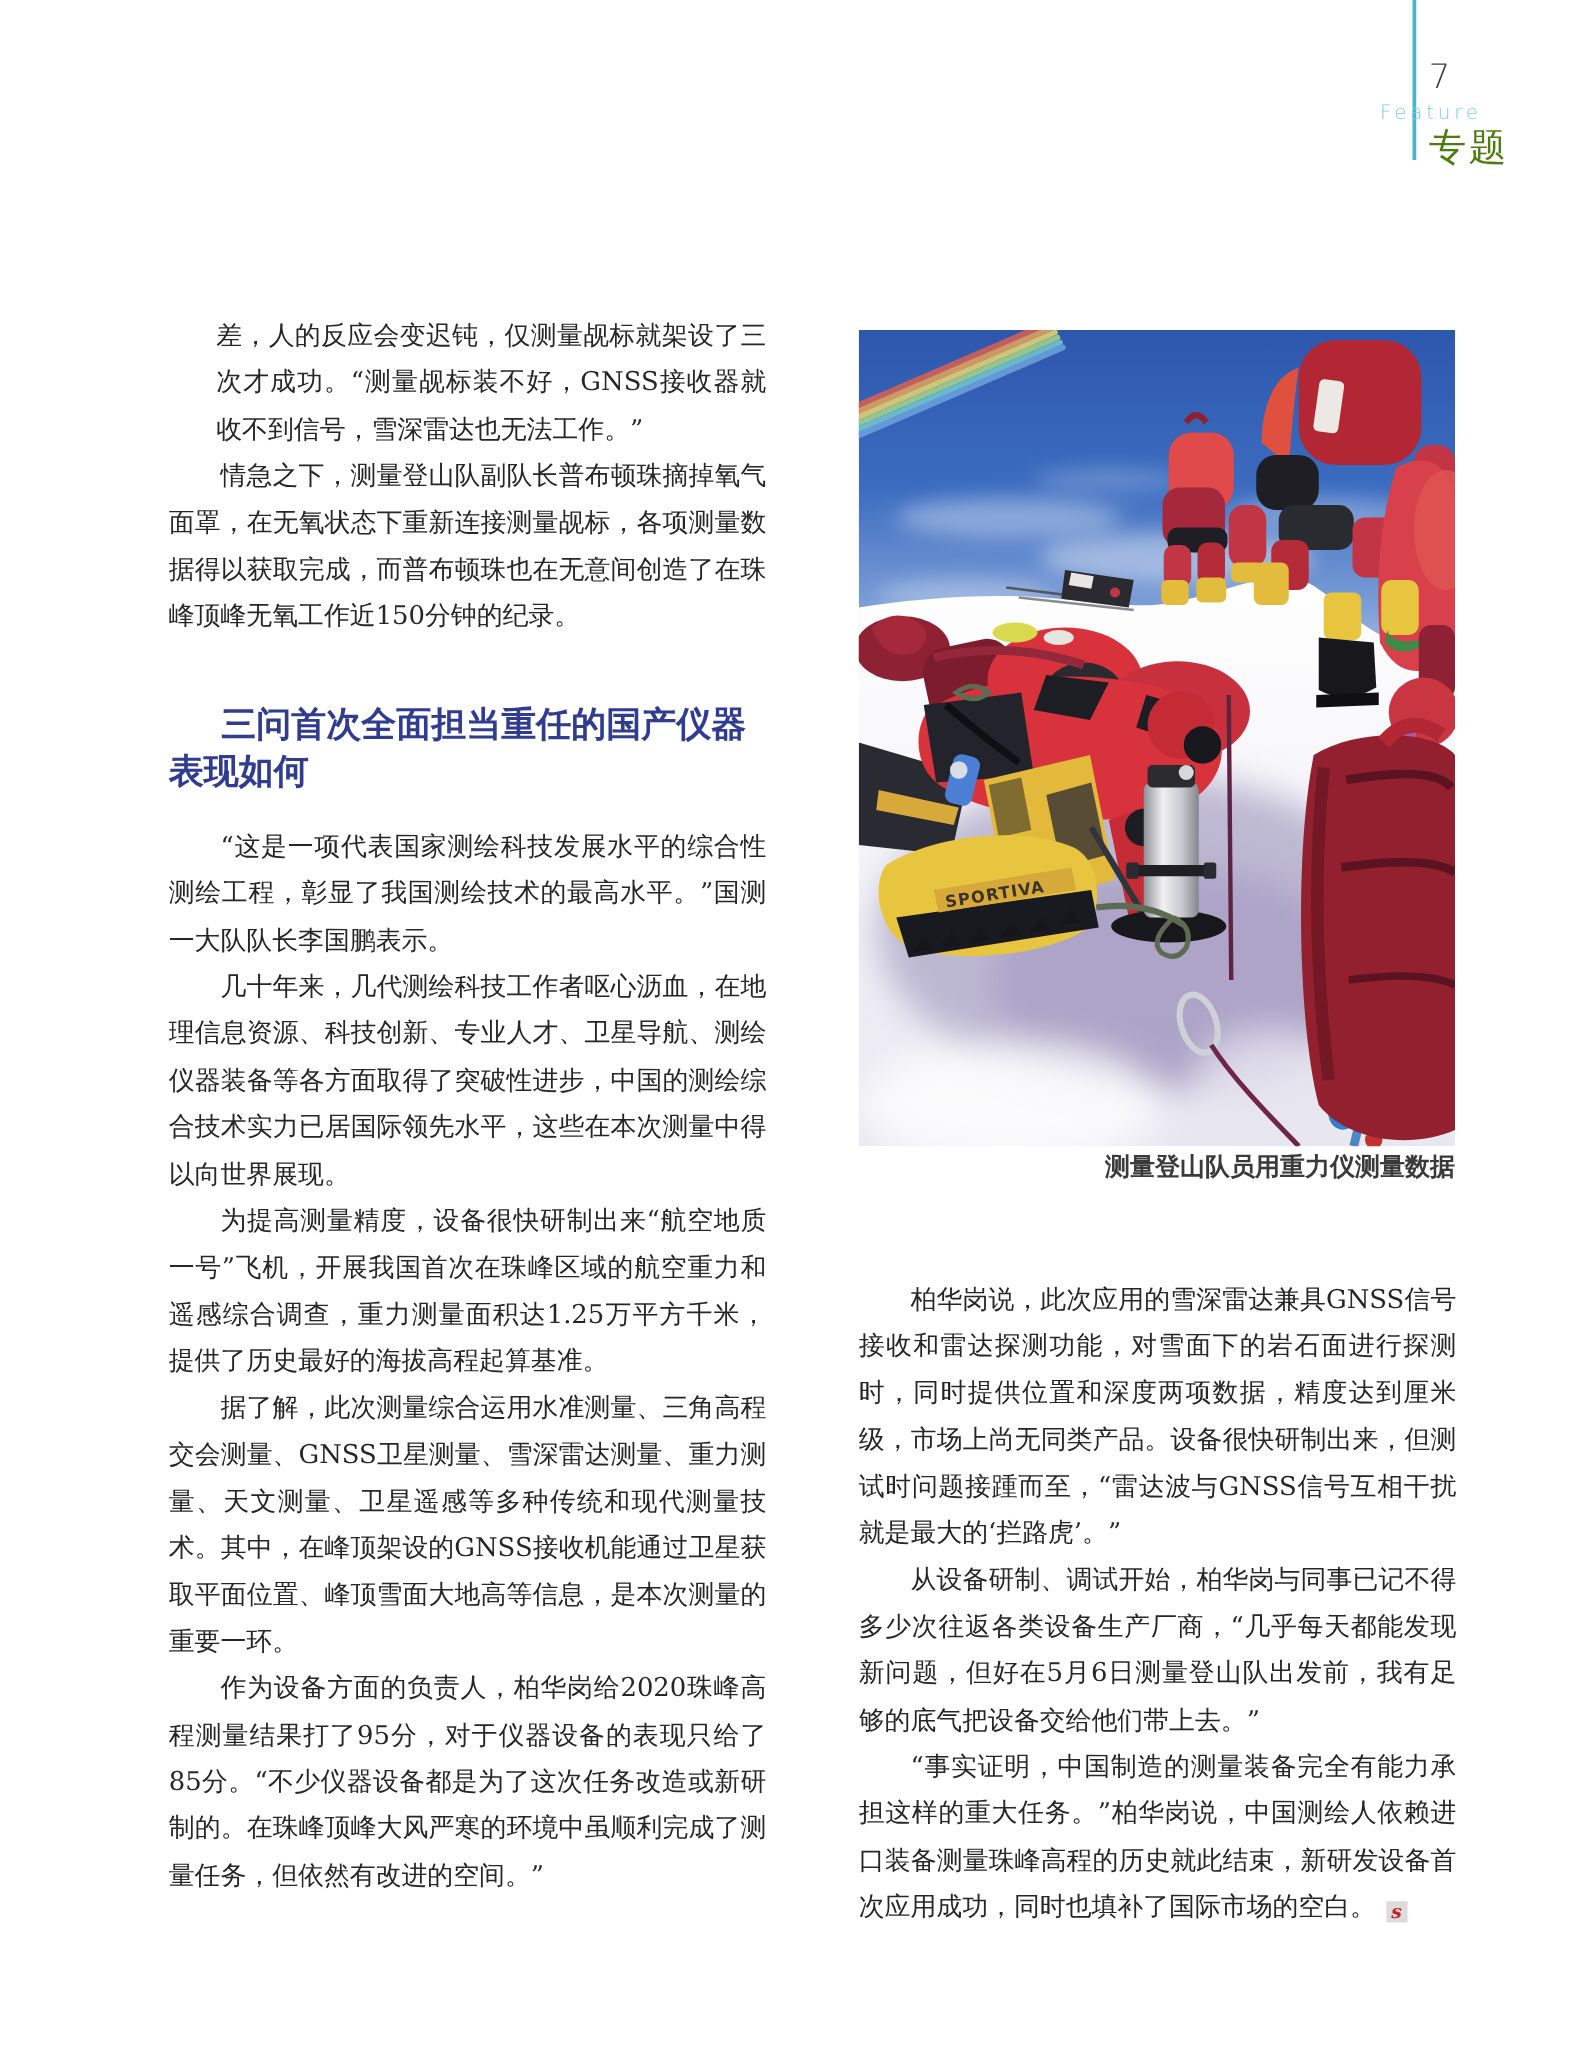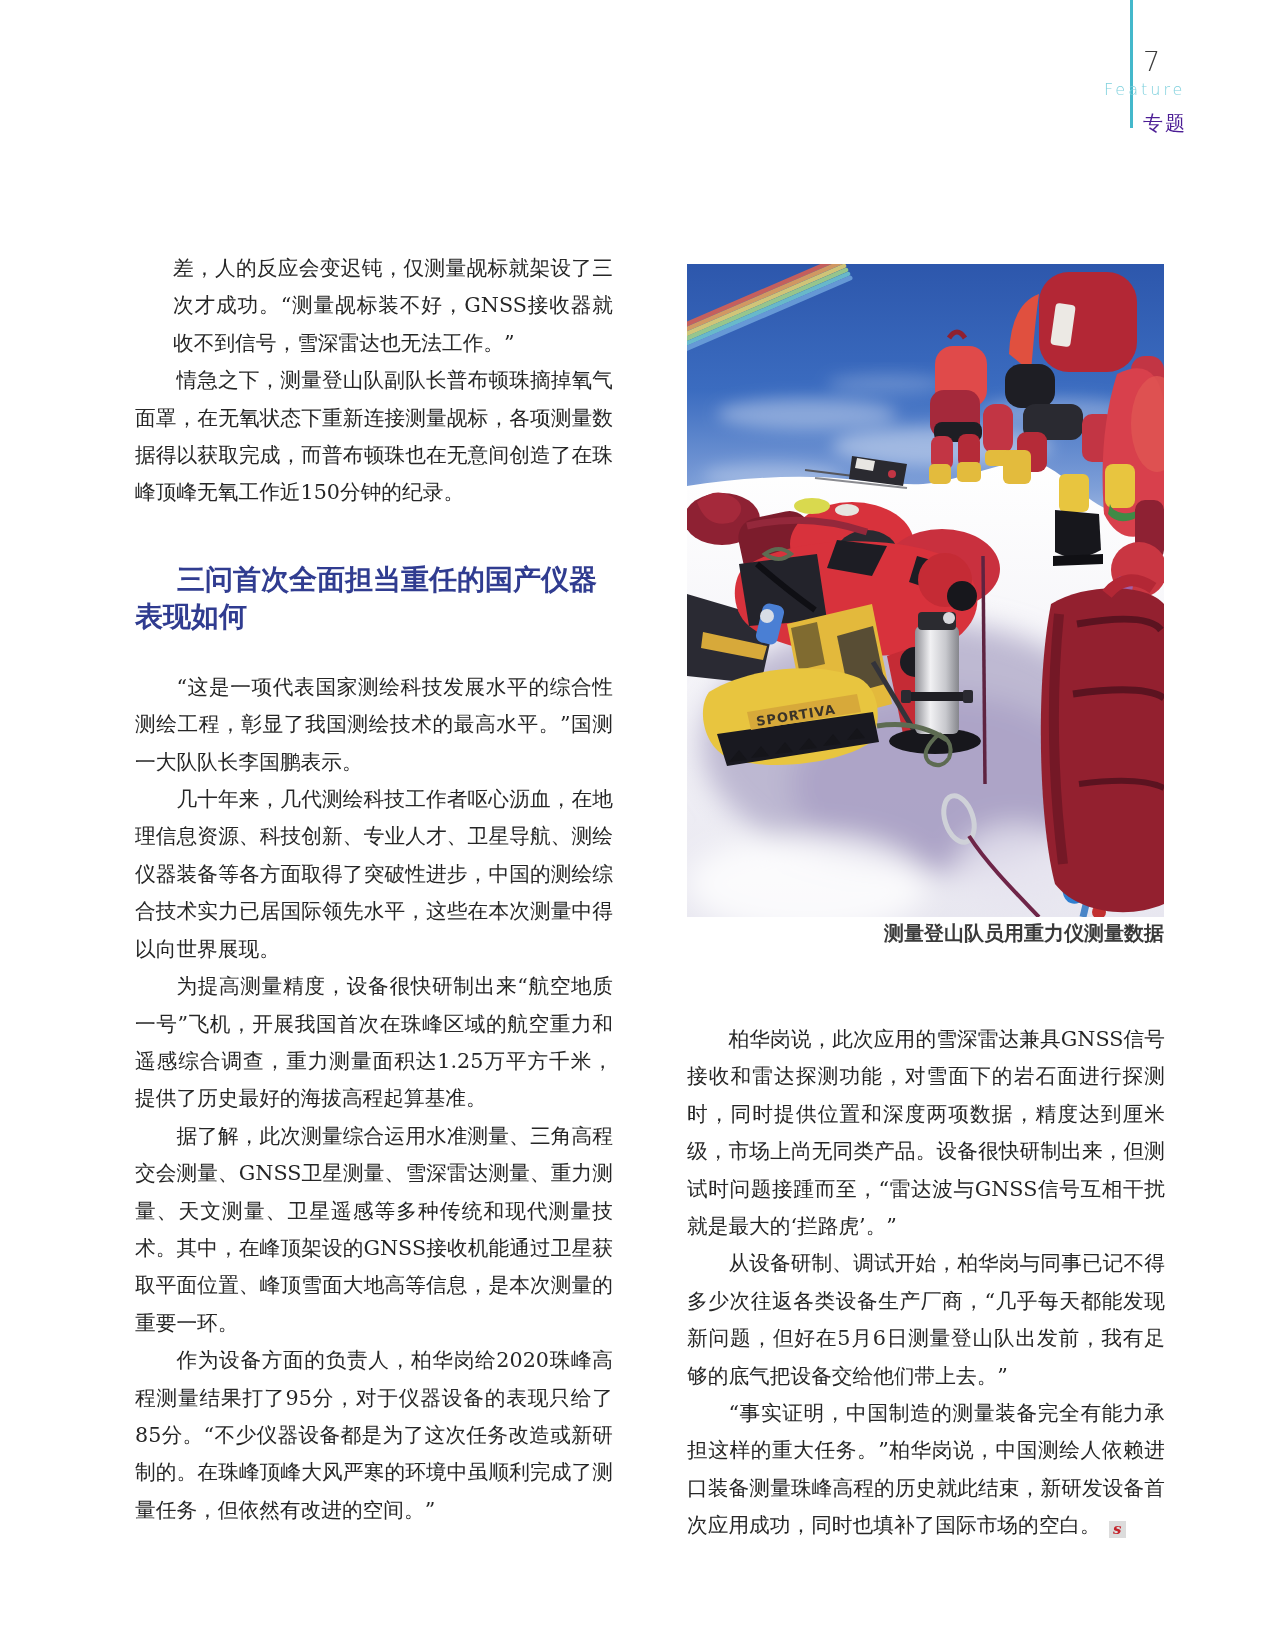--- a/index.html
+++ b/index.html
@@ -15,36 +15,36 @@
     position:absolute;left:1143px;top:48px;
     font-family:"DejaVu Sans", sans-serif;font-weight:300;font-size:27px;
     color:#3c3c3c;letter-spacing:2px;line-height:1;
   }
   .section-en{
     position:absolute;left:1104px;top:82px;
     font-family:"DejaVu Sans", sans-serif;font-weight:300;font-size:16px;
     color:#7ed0dd;letter-spacing:3px;line-height:1;
   }
   .section-zh{
-    position:absolute;left:1143px;top:112px;
-    font-family:"DejaVu Sans", sans-serif;font-weight:500;font-size:20px;
-    color:#4c1d95;letter-spacing:2px;line-height:1.1;
+    position:absolute;left:1143px;top:102px;
+    font-family:"DejaVu Sans", sans-serif;font-weight:500;font-size:30px;
+    color:#4d7c0f;letter-spacing:2px;line-height:1.1;
   }
 
   
   .col{position:absolute;width:478px;}
   .col-left{left:135px;top:250px;}
   .col-right{left:687px;top:999px;margin-top:22px;}
   .body-p{
     margin:0;font-size:20.7px;line-height:37.4px;color:#262626;
     text-align:justify;text-indent:2em;
   }
   .no-indent{text-indent:0;margin-left:38px;}
   .heading{
-    margin:49px 0 34px 0;
+    margin:49px 0 24px 0;
     font-family:"DejaVu Sans", sans-serif;font-weight:bold;
     font-size:28px;line-height:37px;color:#303c90;
     text-indent:1.5em;text-align:left;
   }
   .endmark{
     display:inline-block;width:17px;height:17px;line-height:17px;
     background:#dcdcdc;color:#c4232b;font-style:italic;font-weight:bold;
     font-family:"DejaVu Serif", serif;font-size:15px;text-align:center;
     margin-left:8px;vertical-align:-2px;text-indent:0;
   }

